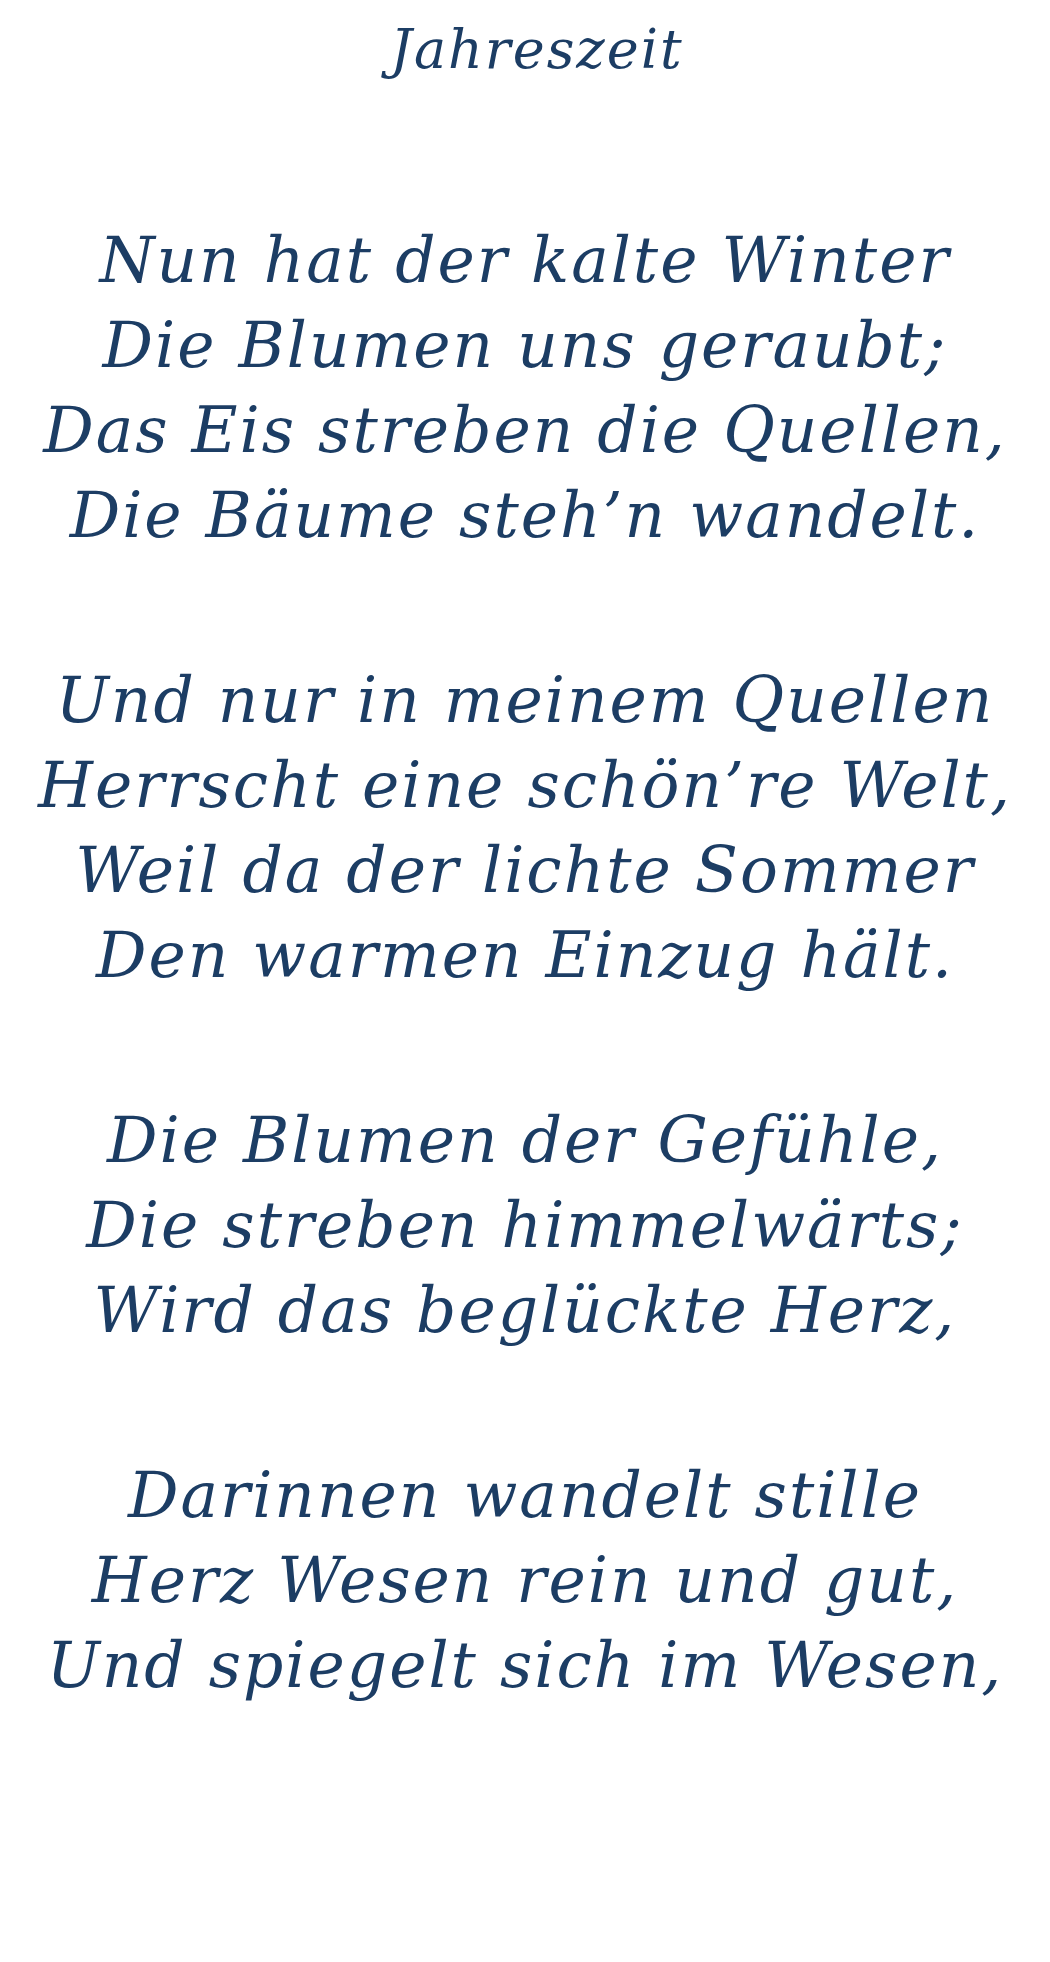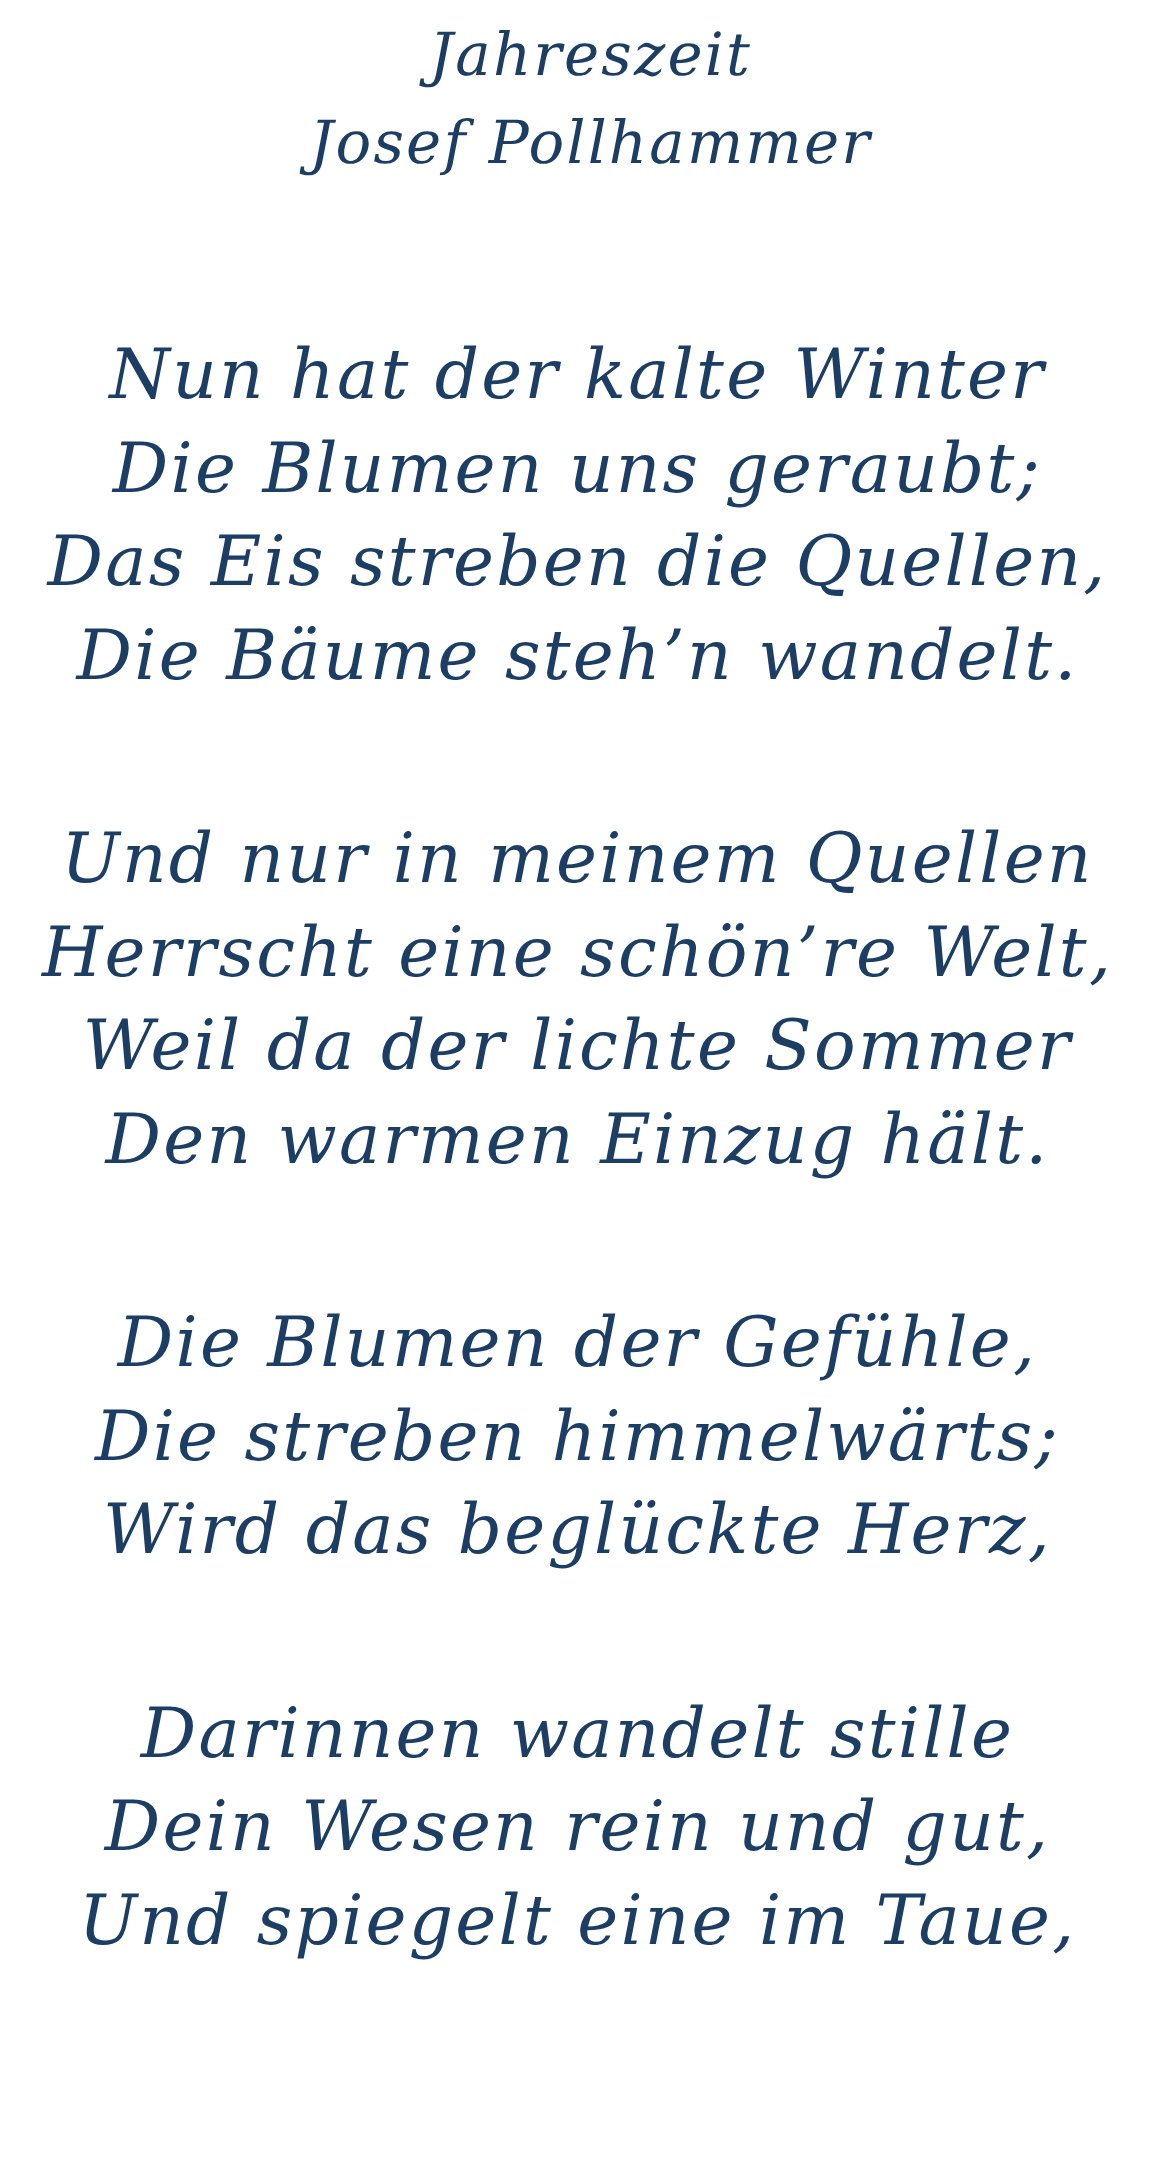--- a/index.html
+++ b/index.html
@@ -48,21 +48,20 @@
     white-space: nowrap;
   }
 </style>
 </head>
 <body>
 
 <div class="page">
 
   <div class="title-block">
     <h1 class="poem-title">Jahreszeit</h1>
-    <h2 class="poem-author">Josef Pollhammer</h2>
   </div>
 
   <div class="stanza">
     <p class="poem-line">Nun hat der kalte Winter</p>
     <p class="poem-line">Die Blumen uns geraubt;</p>
     <p class="poem-line">Das Eis streben die Quellen,</p>
     <p class="poem-line">Die Bäume steh’n wandelt.</p>
   </div>
 
   <div class="stanza">
@@ -73,17 +72,17 @@
   </div>
 
   <div class="stanza">
     <p class="poem-line">Die Blumen der Gefühle,</p>
     <p class="poem-line">Die streben himmelwärts;</p>
     <p class="poem-line">Wird das beglückte Herz,</p>
   </div>
 
   <div class="stanza">
     <p class="poem-line">Darinnen wandelt stille</p>
-    <p class="poem-line">Dein Wesen rein und gut,</p>
-    <p class="poem-line">Und spiegelt eine im Taue,</p>
+    <p class="poem-line">Herz Wesen rein und gut,</p>
+    <p class="poem-line">Und spiegelt sich im Wesen,</p>
   </div>
 
 </div>
 
 </body></html>

